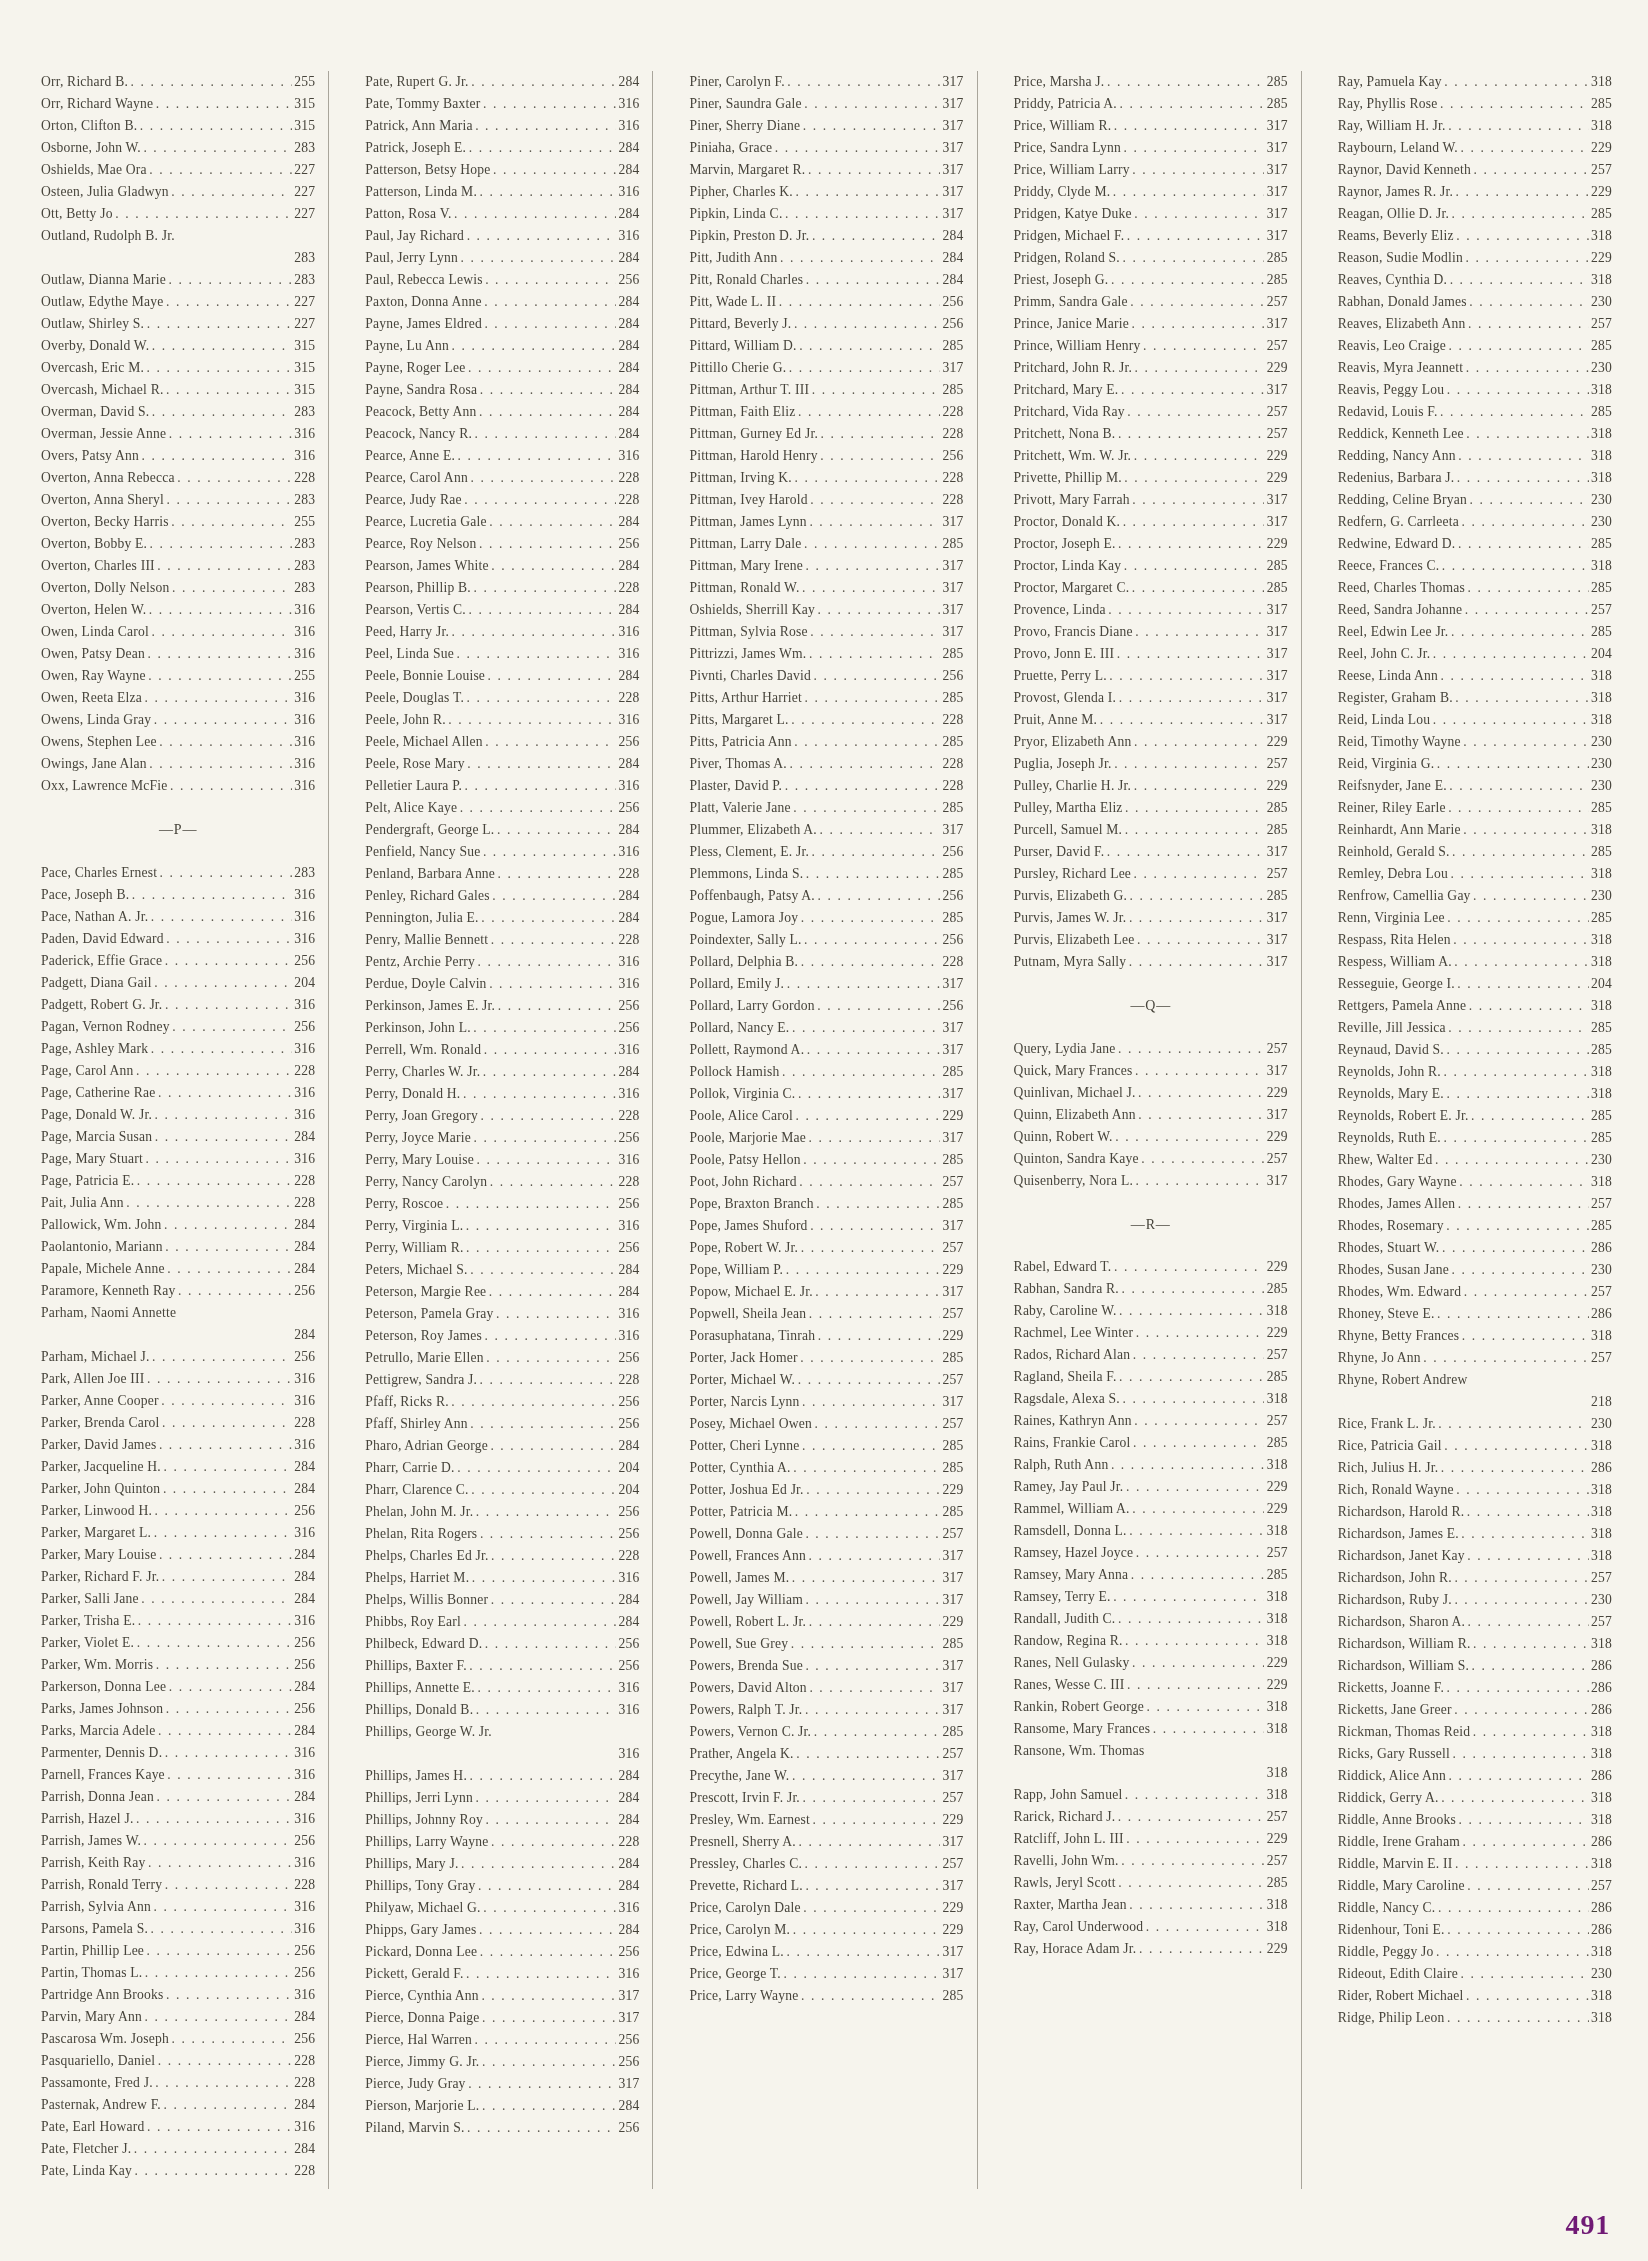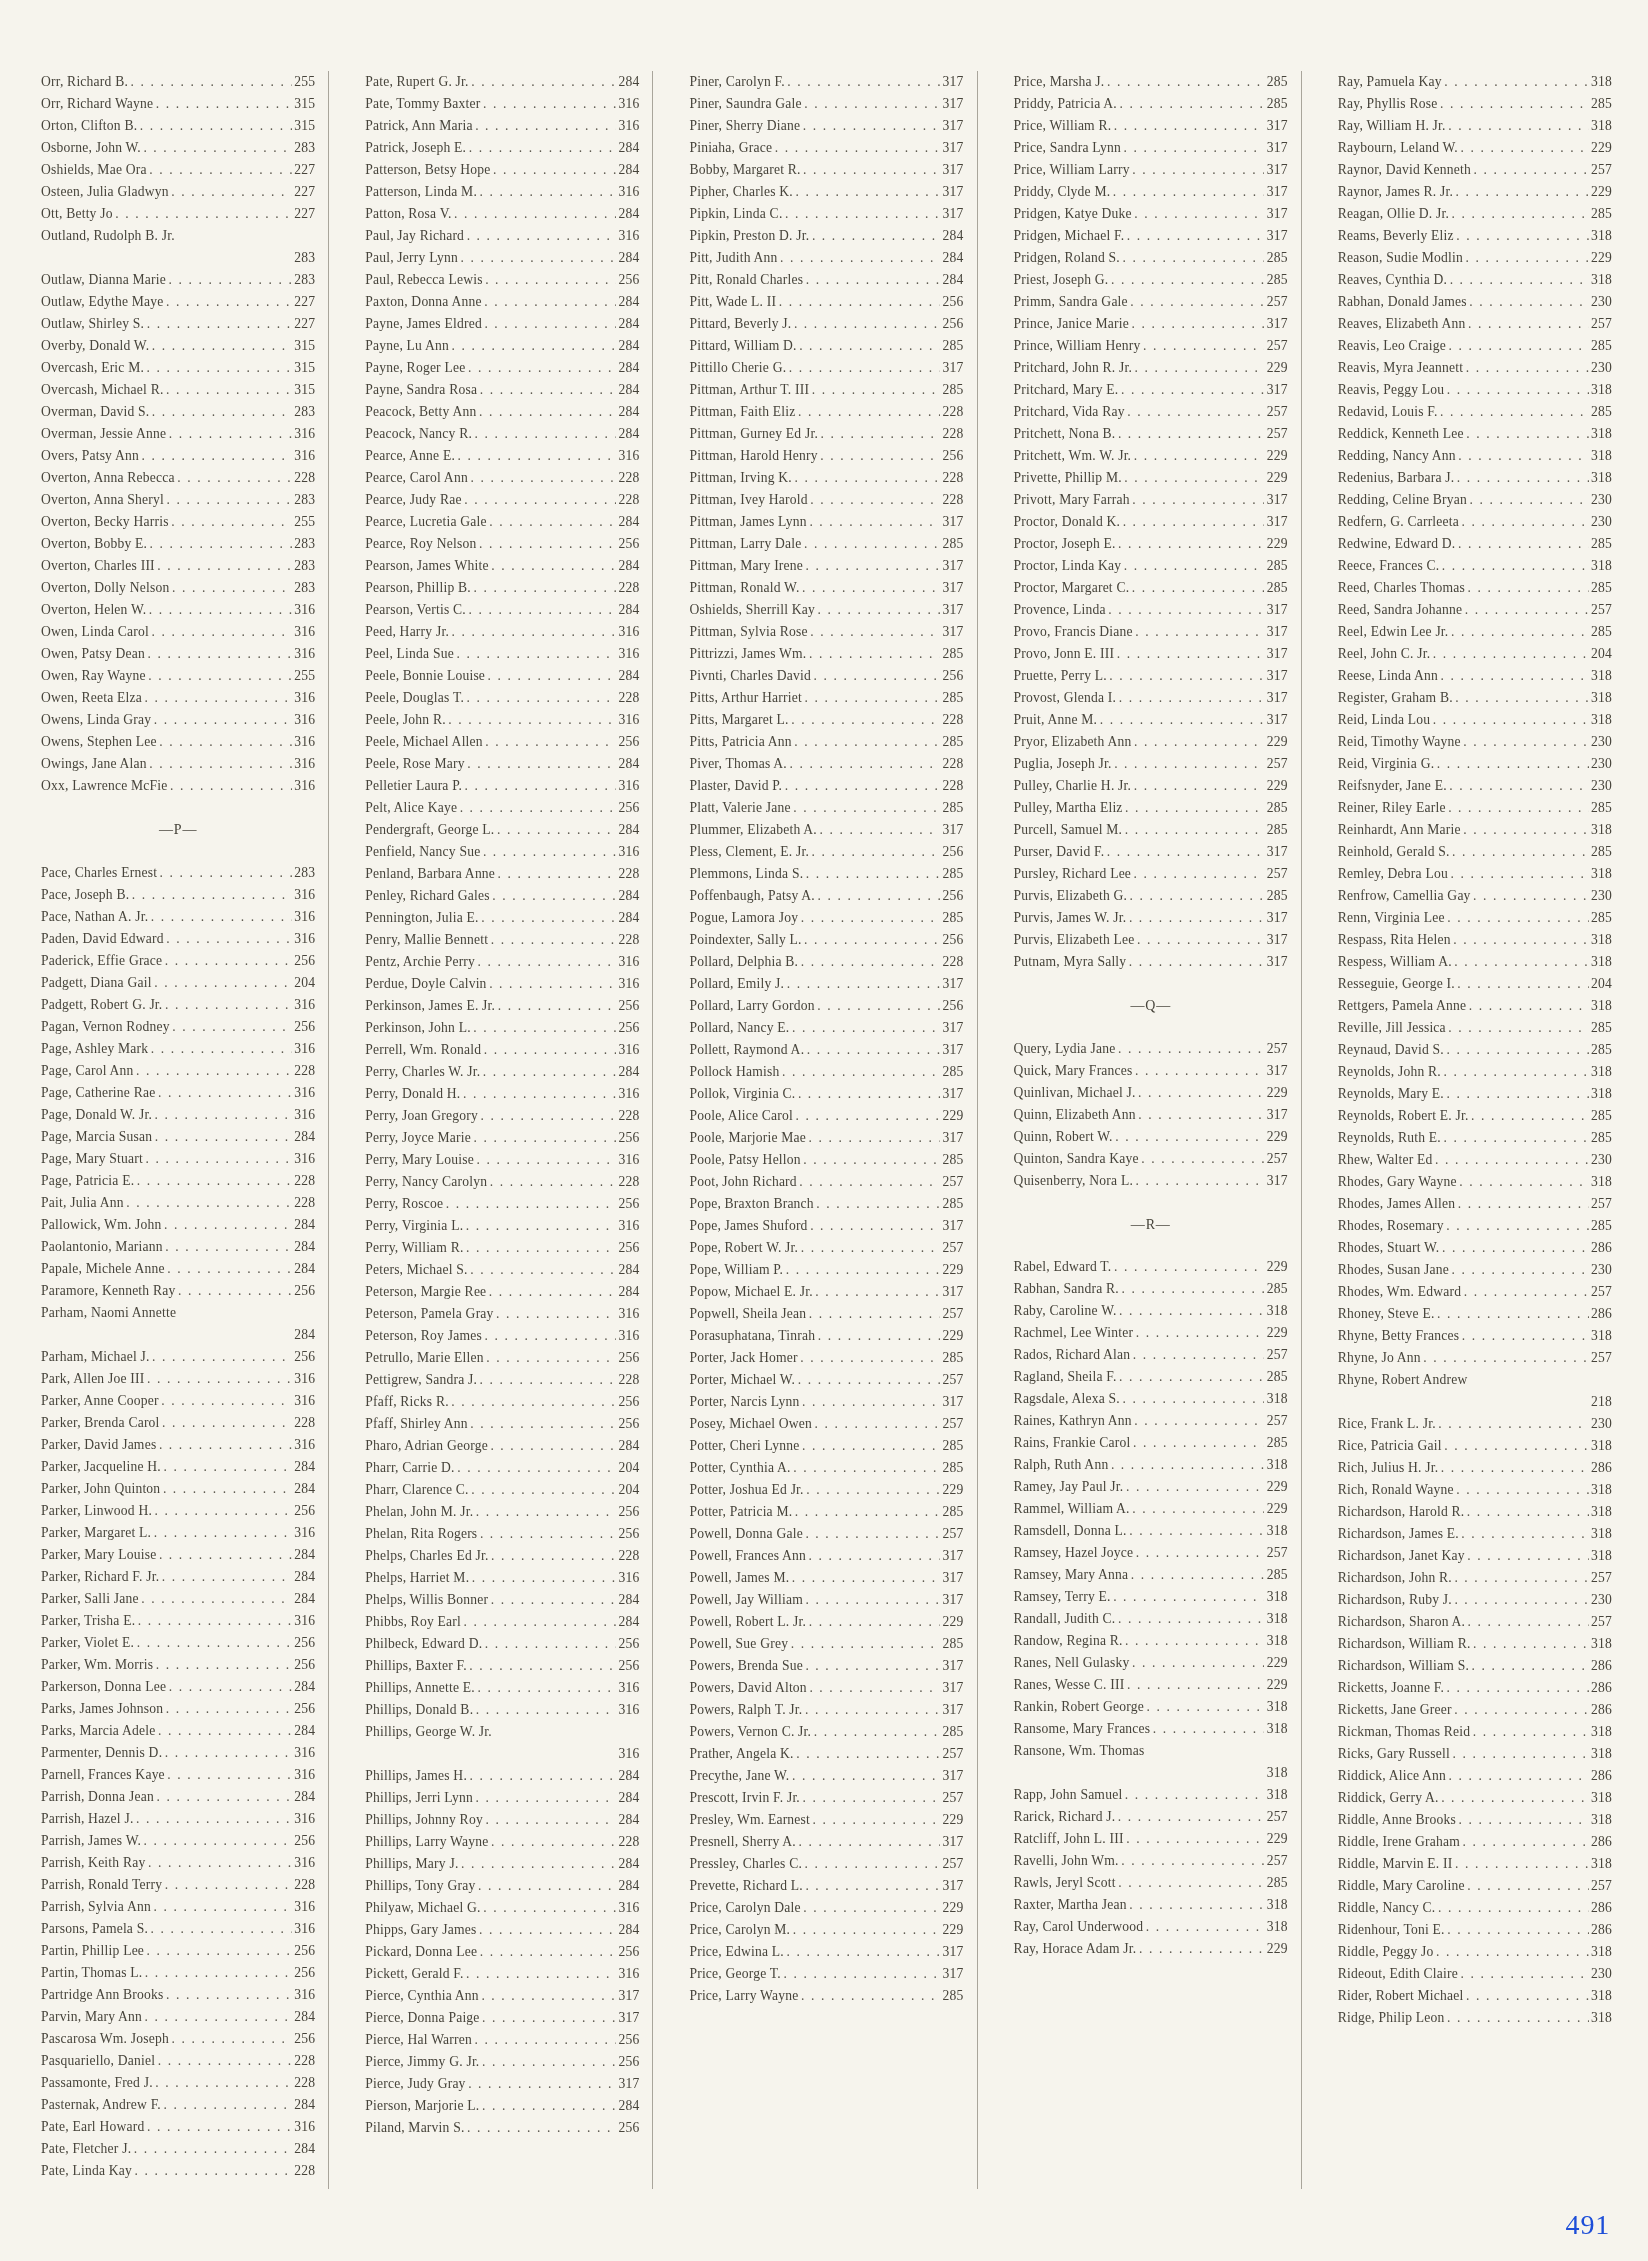--- a/index.html
+++ b/index.html
@@ -30,21 +30,21 @@
     letter-spacing: 1.6px;
   }
   .pg { white-space: nowrap; }
   .wrapnum { justify-content: flex-end; }
   .sec {
     text-align: center; line-height: 22px;
     padding: 22px 0 20.6px; font-size: 14px; letter-spacing: 0.8px; color: #47443b;
   }
   .folio {
     position: absolute; right: 38px; bottom: 20px;
-    font-size: 28px; font-weight: normal; color: #1d4ed8; letter-spacing: 0.8px;
+    font-size: 28px; font-weight: bold; color: #701a75; letter-spacing: 0.8px;
   }
 </style>
 </head>
 <body>
 
 <div class="page">
   <div class="columns">
     <div class="col">
         <div class="row">
           <span class="nm">Orr, Richard B.</span>
@@ -988,21 +988,21 @@
           <span class="nm">Piner, Sherry Diane</span>
           <span class="dots"></span>
           <span class="pg">317</span>
         </div>
         <div class="row">
           <span class="nm">Piniaha, Grace</span>
           <span class="dots"></span>
           <span class="pg">317</span>
         </div>
         <div class="row">
-          <span class="nm">Bobby, Margaret R.</span>
+          <span class="nm">Marvin, Margaret R.</span>
           <span class="dots"></span>
           <span class="pg">317</span>
         </div>
         <div class="row">
           <span class="nm">Pipher, Charles K.</span>
           <span class="dots"></span>
           <span class="pg">317</span>
         </div>
         <div class="row">
           <span class="nm">Pipkin, Linda C.</span>

